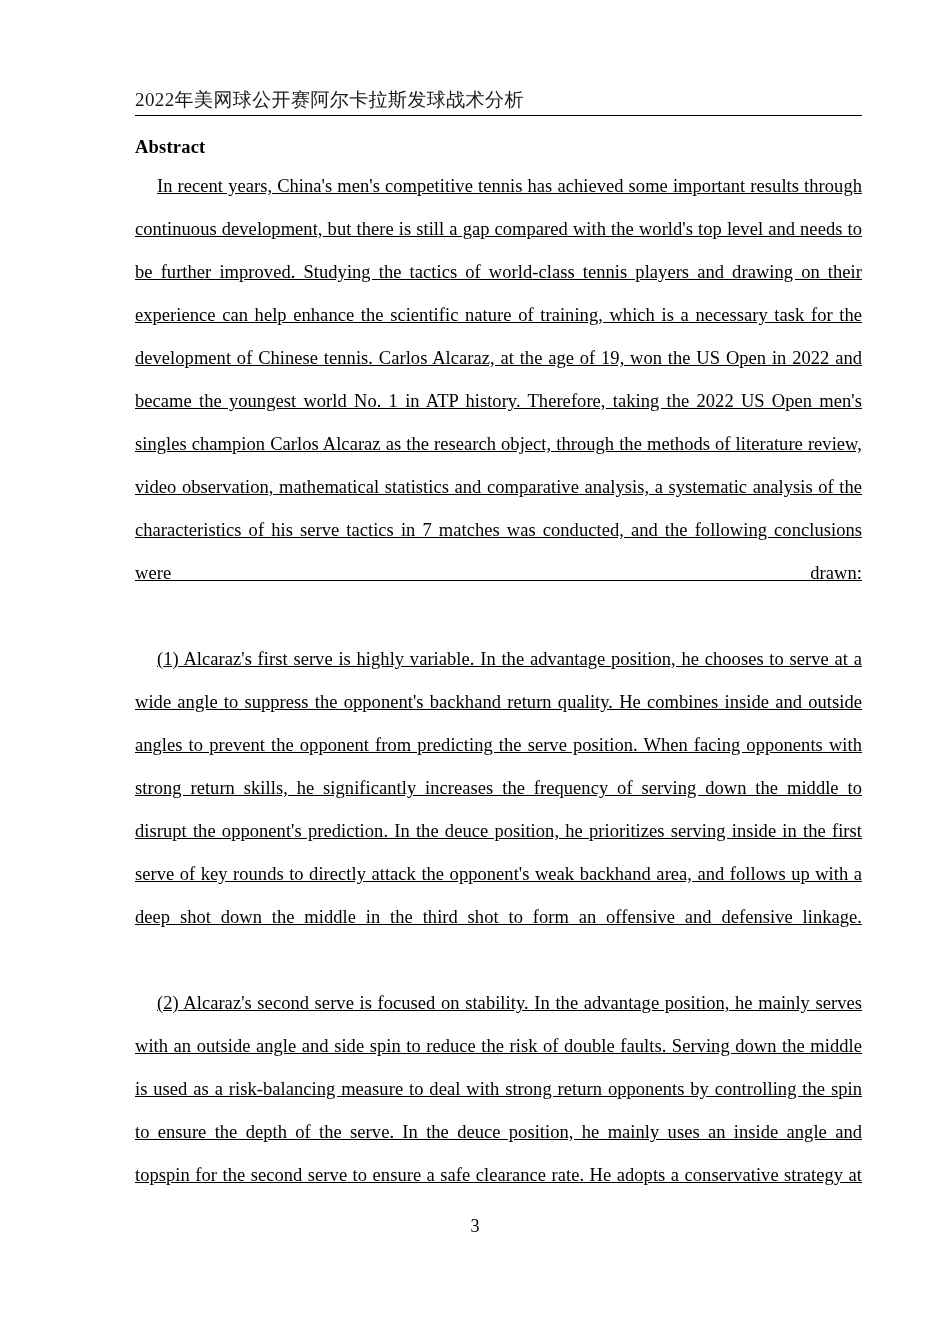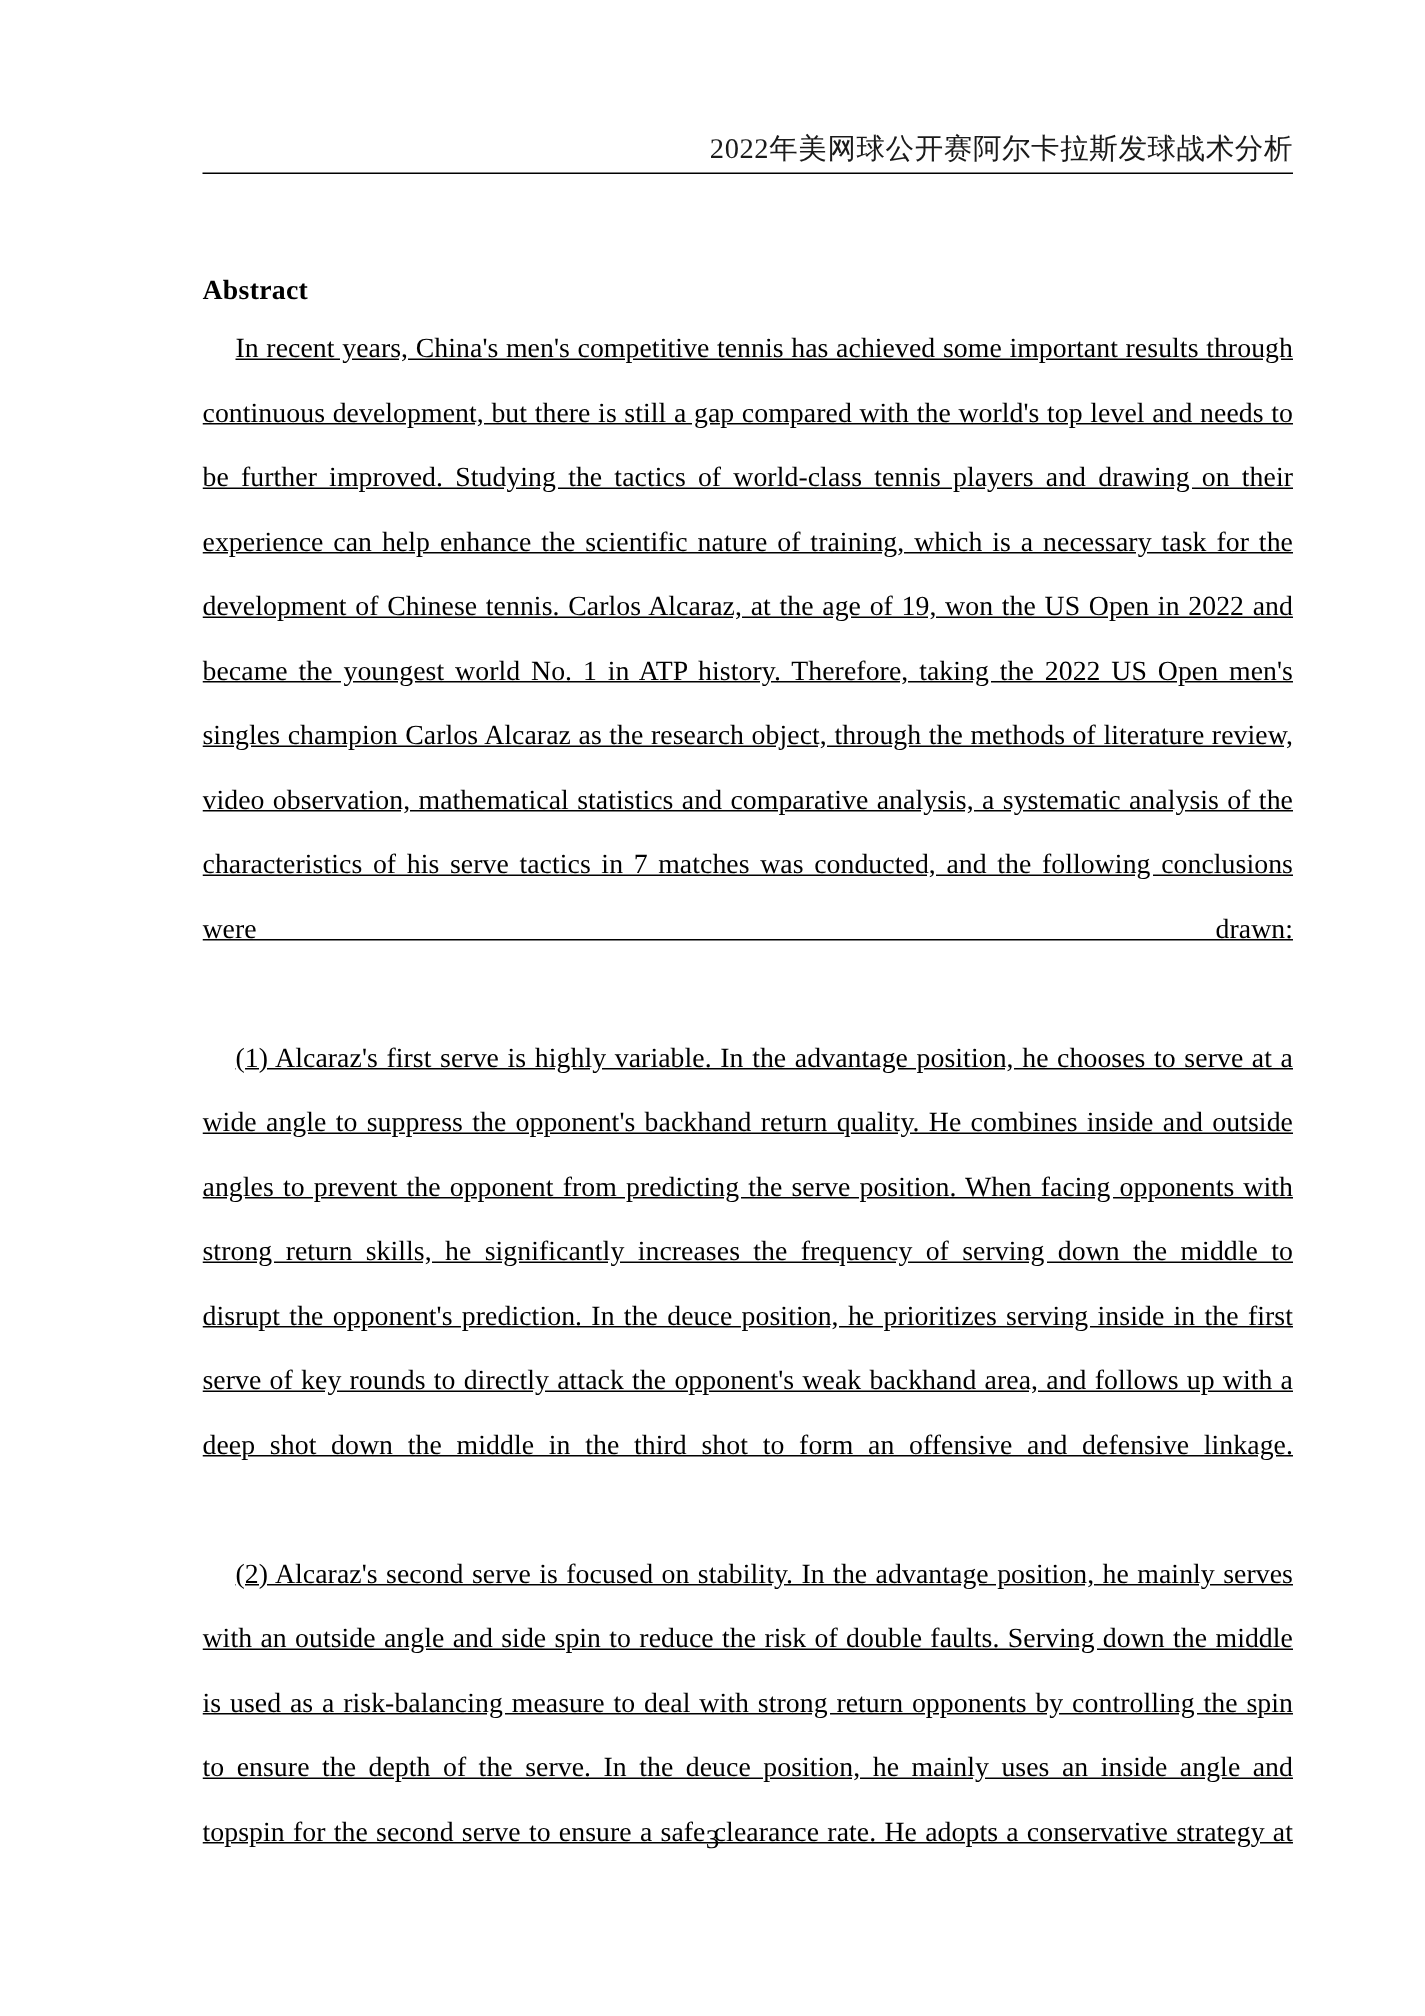--- a/index.html
+++ b/index.html
@@ -20,21 +20,21 @@
 
   
   .header-block {
     position: absolute;
     left: 135px;
     top: 88px;
     width: 727px;
   }
 
   .header-title {
-    text-align: right;
+    text-align: left;
     font-size: 19px;
     line-height: 24px;
     letter-spacing: 0.4px;
     color: #1a1a1a;
     white-space: nowrap;
   }
 
   .header-rule {
     margin-top: 3px;
     border: 0;
@@ -44,21 +44,20 @@
   }
 
   
   .body-block {
     position: absolute;
     left: 135px;
     top: 133px;
     width: 727px;
     height: 1075px;
     overflow: hidden;
-    margin-top: 47px;
   }
 
   .section-heading {
     font-size: 18.5px;
     font-weight: bold;
     line-height: 28px;
     margin: 0 0 4px 0;
     letter-spacing: 0.2px;
   }
 

